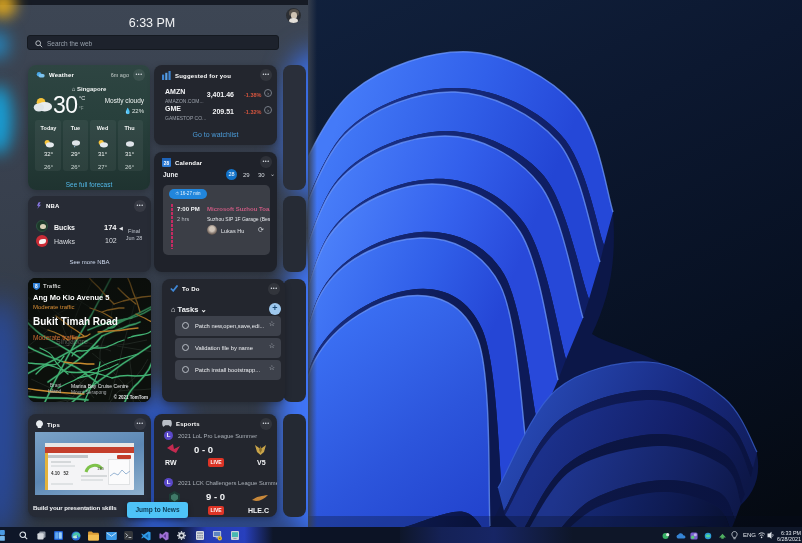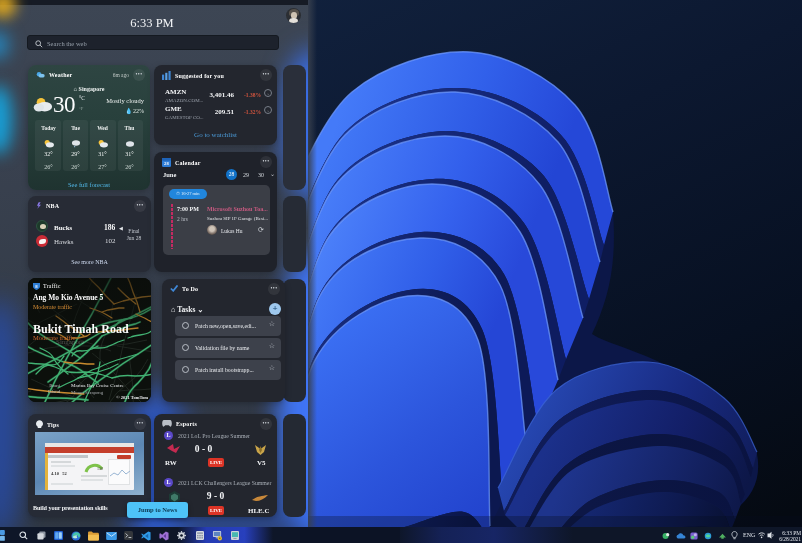--- a/index.html
+++ b/index.html
@@ -1,17 +1,17 @@
 <!DOCTYPE html>
 <html><head><meta charset="utf-8">
 <style>
 *{margin:0;padding:0;box-sizing:border-box}
 html,body{width:802px;height:543px;overflow:hidden;background:#06101f}
 #screen{position:absolute;left:0;top:0;width:802px;height:543px;overflow:hidden;
- font-family:Liberation Serif, serif;color:#fff}
+ font-family:Liberation Sans, sans-serif;color:#fff}
 .abs{position:absolute;white-space:nowrap}
 #wall{position:absolute;left:0;top:0}
 
 #panel{position:absolute;left:0;top:0;width:308px;height:527px;overflow:hidden;
  background:linear-gradient(180deg,#3d4654 0%,#39414f 30%,#343c49 60%,#2f3743 100%)}
 .card{position:absolute;border-radius:8px;background:#23262e;box-shadow:0 2px 6px rgba(0,0,0,.25)}
 .hdr{position:absolute;left:8px;top:6px;font-size:6px;font-weight:bold;letter-spacing:.2px;display:flex;align-items:center;gap:4px;white-space:nowrap}
 .dots{position:absolute;right:5px;top:4px;width:12px;height:12px;border-radius:50%;background:rgba(255,255,255,.07);color:#cfd4da;font-size:5.5px;line-height:11px;text-align:center;letter-spacing:.4px}
 .link{position:absolute;width:100%;text-align:center;color:#5ba6db;font-size:8.5px}
 </style></head>
@@ -253,21 +253,21 @@
 
  <div class="card" style="left:28px;top:196px;width:123px;height:76px;background:#272b35">
   <div class="hdr" style="left:8px"><svg width="6" height="7" viewBox="0 0 9 10">
             <path d="M4,0 L7,0 L4.5,4 L7.5,4 L2,10 L4,5.5 L1.5,5.5 Z" fill="#8a7ae8"></path>
           </svg>NBA</div>
   <div class="dots">•••</div>
   <div class="abs" style="left:8px;top:24px;width:12px;height:12px;border-radius:50%;background:#1d3a2a;border:1px solid #2c5340">
           <div class="abs" style="left:2.5px;top:3px;width:6px;height:5px;background:#d8d2b8;border-radius:50% 50% 40% 40%"></div>
         </div>
   <div class="abs" style="left:26px;top:28px;font-size:7px;font-weight:bold;color:#f5f6f7">Bucks</div>
-  <div class="abs" style="left:76px;top:27px;font-size:7.5px;font-weight:bold;color:#fbfbfc">186</div>
+  <div class="abs" style="left:76px;top:27px;font-size:7.5px;font-weight:bold;color:#fbfbfc">174</div>
   <div class="abs" style="left:91px;top:28.5px;font-size:5px;color:#e8eaee">◀</div>
   <div class="abs" style="left:8px;top:39px;width:12px;height:12px;border-radius:50%;background:#ca2c36">
           <div class="abs" style="left:2.5px;top:3.5px;width:7px;height:5px;background:#f7f5f3;border-radius:60% 20% 60% 20%"></div>
         </div>
   <div class="abs" style="left:26px;top:42px;font-size:7px;color:#d9dce1">Hawks</div>
   <div class="abs" style="left:77px;top:41px;font-size:7px;color:#d9dce1">102</div>
   <div class="abs" style="left:92px;top:32px;width:28px;text-align:center;font-size:5.5px;color:#c2c7cf;line-height:7px">Final<br>Jun 28</div>
   <div class="link" style="top:63px;color:#cdd9ee;font-size:6px">See more NBA</div>
  </div>
 
@@ -358,21 +358,21 @@
             <path d="M44,60 Q44,60 50,60 Q55,59 59,58 L62,56"></path>
           </g>
 <rect x="0" y="0" width="123" height="70" fill="url(#mapfade)"></rect>
 </svg>
   <div class="hdr" style="left:5px;top:4px;font-weight:normal;font-size:6px;gap:3px"><svg width="7" height="8" viewBox="0 0 8 9">
             <path d="M0,1 L8,1 L8,5 C8,7.5 4,9 4,9 C4,9 0,7.5 0,5 Z" fill="#2f7fd6"></path>
             <text x="4" y="6.5" font-size="5.5" fill="#fff" text-anchor="middle" font-weight="bold">8</text>
           </svg>Traffic</div>
   <div class="abs" style="left:5px;top:15px;font-size:7.5px;font-weight:bold;color:#fdfdfd">Ang Mo Kio Avenue 5</div>
   <div class="abs" style="left:5px;top:26px;font-size:6px;color:#d98e35">Moderate traffic</div>
-  <div class="abs" style="left:5px;top:44px;font-size:12px;font-weight:bold;color:#fdfdfd">Bukit Timah Road</div>
+  <div class="abs" style="left:5px;top:38px;font-size:10px;font-weight:bold;color:#fdfdfd">Bukit Timah Road</div>
   <div class="abs" style="left:5px;top:56px;font-size:6.5px;color:#cd6a30">Moderate traffic</div>
   <div class="abs" style="left:28px;top:60px;font-size:7px;color:rgba(255,255,255,.25)">Singapore</div>
   <div class="abs" style="left:20px;top:105px;font-size:5px;color:#b9bdbf;line-height:5.5px;text-align:right">Brani<br>Island</div>
   <div class="abs" style="left:43px;top:105px;font-size:5px;color:#e8eaec">Marina Bay Cruise Centre</div>
   <div class="abs" style="left:43px;top:112px;font-size:4.8px;color:#a9adb0">Mount Serapong</div>
   <div class="abs" style="right:3px;bottom:2px;font-size:4.5px;font-weight:bold;color:#e8eaec">© 2021 TomTom</div>
  </div>
 
  <div class="card" style="left:28px;top:414px;width:123px;height:103px;background:#262b36">
   <div class="hdr" style="left:8px"><svg width="7" height="9" viewBox="0 0 8 10">

